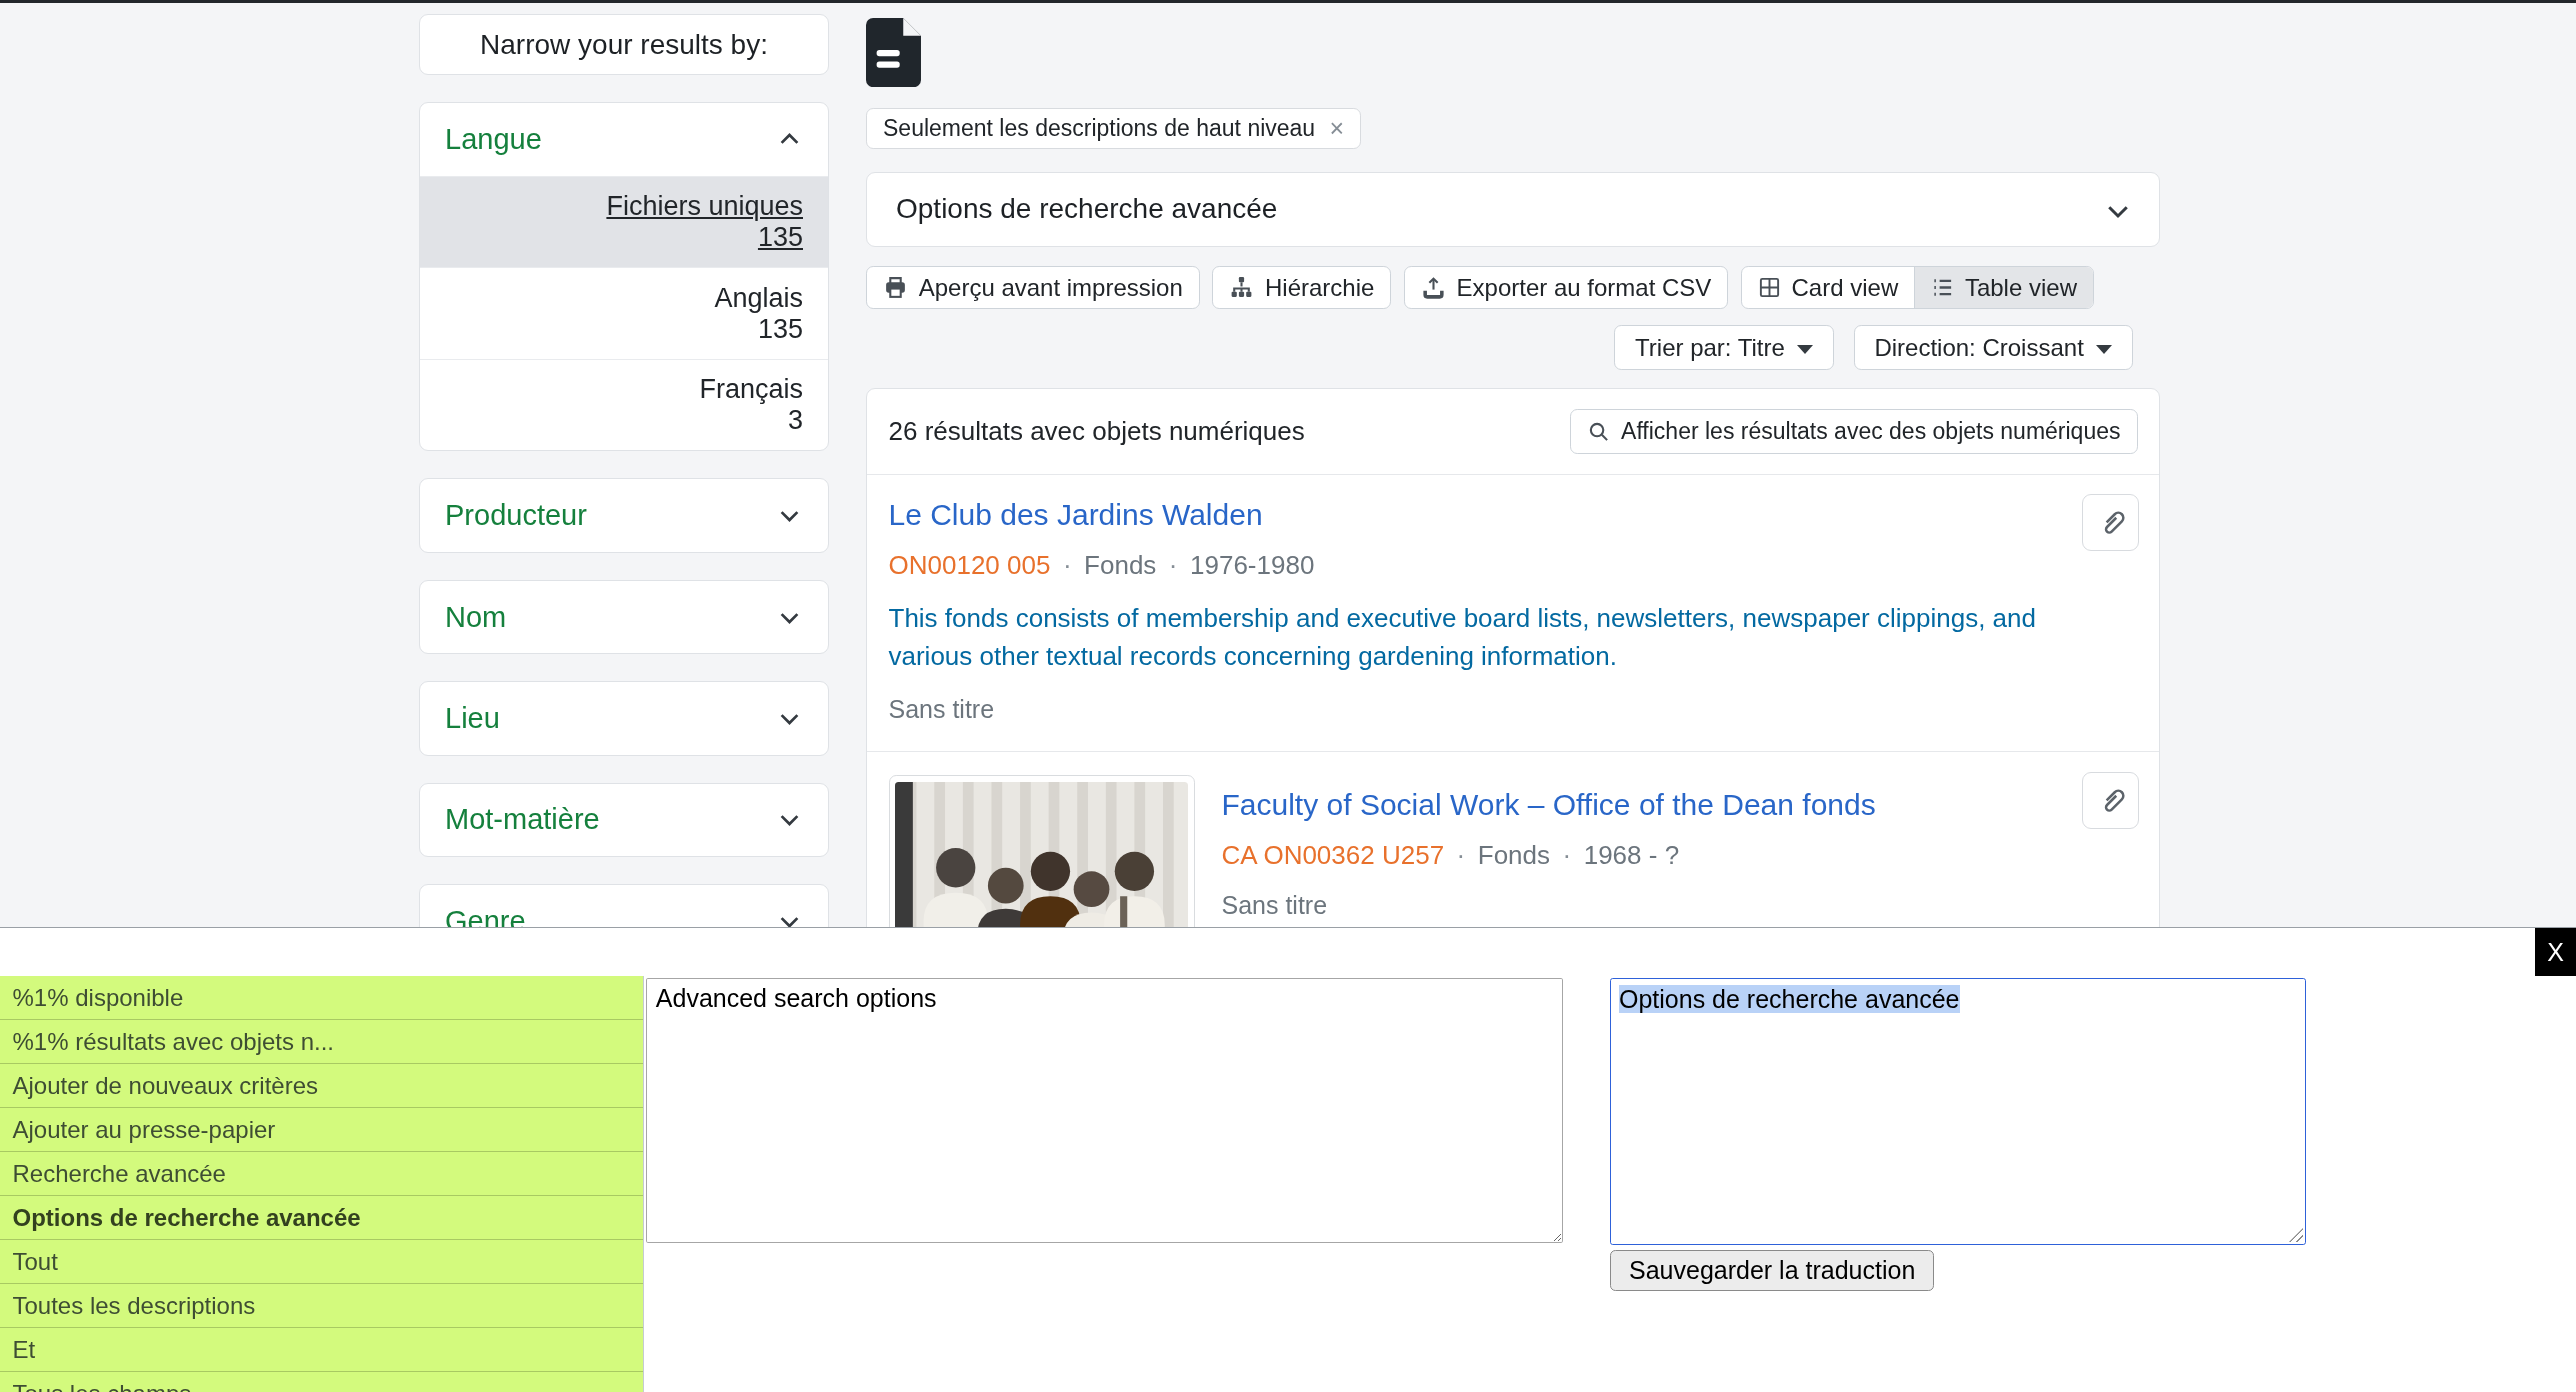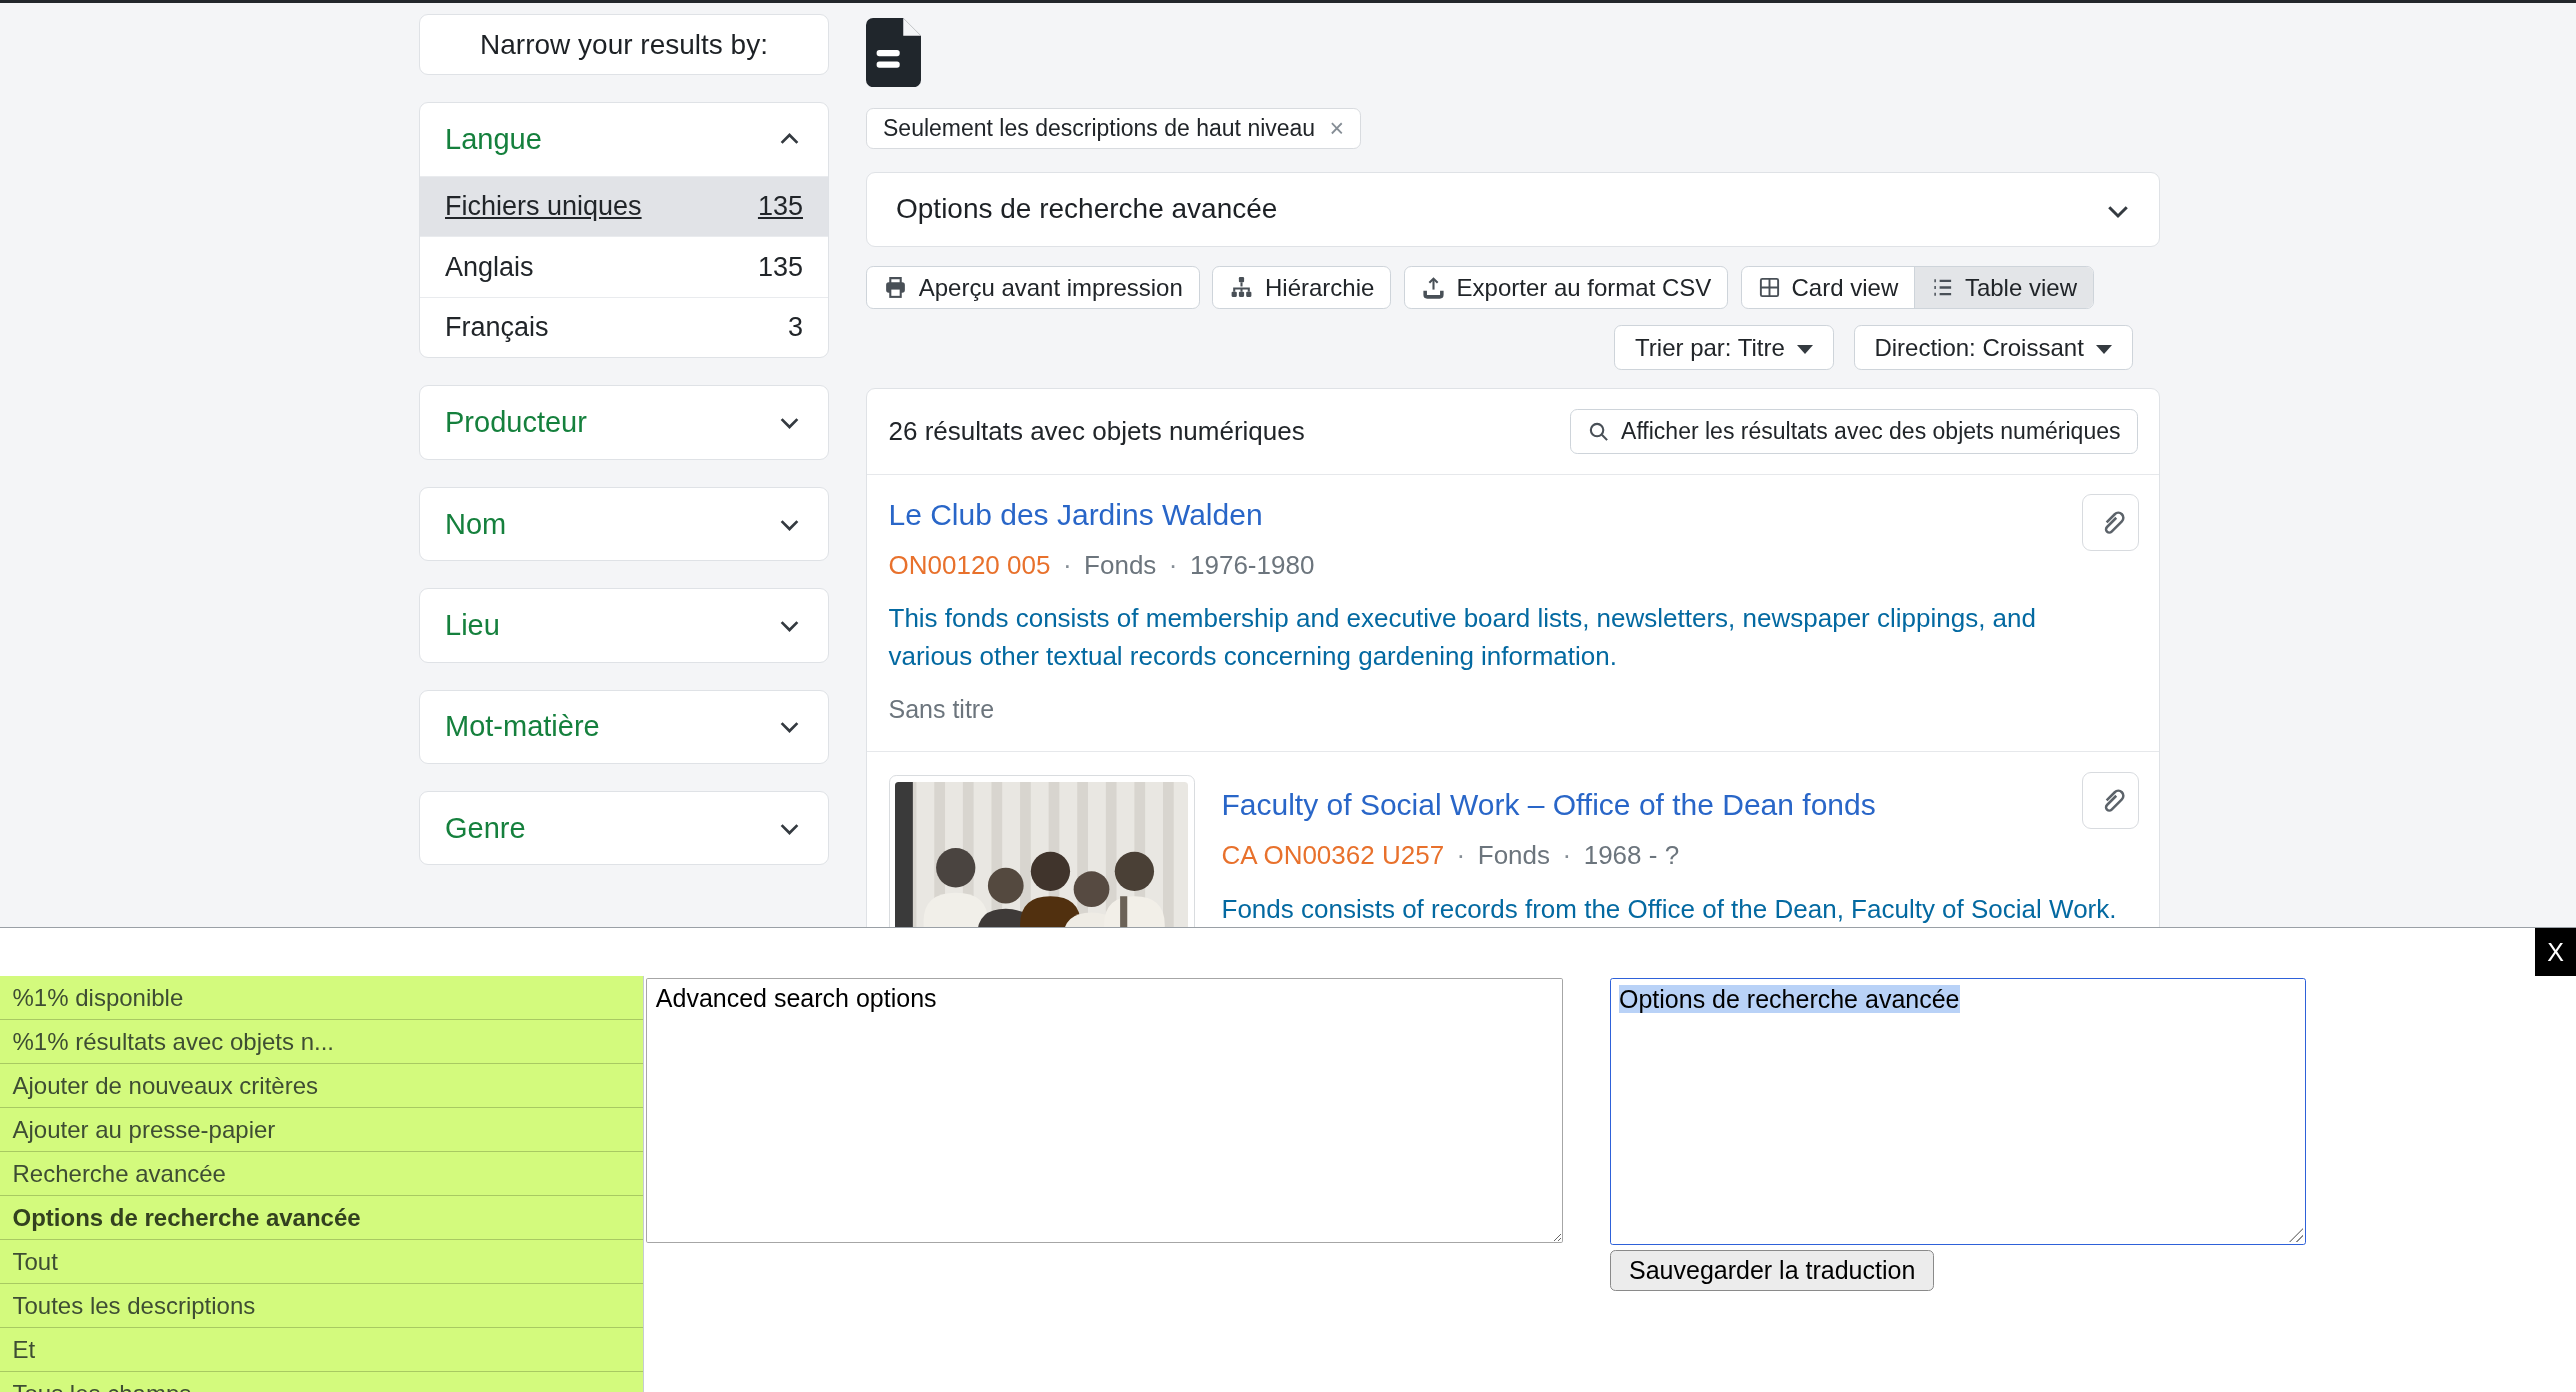--- a/index.html
+++ b/index.html
@@ -25,21 +25,21 @@
   .facet-header {
     display:flex; align-items:center; justify-content:space-between;
     padding:19.7px 25px; cursor:pointer; min-height:70px;
   }
   .facet-title { font-size:29px; color:#15803d; }
   .chev { width:27px; height:27px; flex:0 0 auto; }
   .chev svg { width:27px; height:27px; stroke:#343a40; stroke-width:2.4; fill:none; }
   .facet-row {
     display:flex; align-items:flex-end; justify-content:space-between;
     padding:14.3px 25px; font-size:27px; color:#212529;
-    border-top:0.9px solid #e9ebee; min-height:53px;
+    border-top:0.9px solid #e9ebee; min-height:53px;flex-direction:column;
   }
   .facet-row.selected { background:#e1e3e7; }
   .facet-row.selected .f-label, .facet-row.selected .f-count { text-decoration:underline; }
   .f-count { color:#212529; }
 
   
   .main { position:absolute; left:866px; top:14.3px; width:1294px; }
   .main-header { display:flex; align-items:flex-start; gap:23px; }
   .doc-icon { width:55px; height:70px; flex:0 0 auto; margin-top:3.6px; }
   .page-title { font-size:50px; font-weight:400; color:#1d2125; line-height:1.0; letter-spacing:-0.4px; }
@@ -403,21 +403,20 @@
       </div>
       <div class="r2-body">
         <a class="result-title">Faculty of Social Work – Office of the Dean fonds</a>
         <div class="result-meta">
           <span class="ref-code">CA ON00362 U257</span>
           <span class="dot"></span>
           <span>Fonds</span>
           <span class="dot"></span>
           <span>1968 - ?</span>
         </div>
-        <div class="result-desc">Fonds consists of records from the Office of the Dean, Faculty of Social Work.</div>
         <div class="result-creator">Sans titre</div>
       </div>
       <span class="clip-btn">
         <svg viewBox="0 0 24 24" fill="none" stroke="#5c636a" stroke-width="2">
             <path d="M8.5 11.5 15 5a4 4 0 0 1 5.7 5.7l-8.2 8.2a2.6 2.6 0 0 1-3.7-3.7l7.4-7.4"></path>
           </svg>
       </span>
     </div>
   </div>
 </div>

